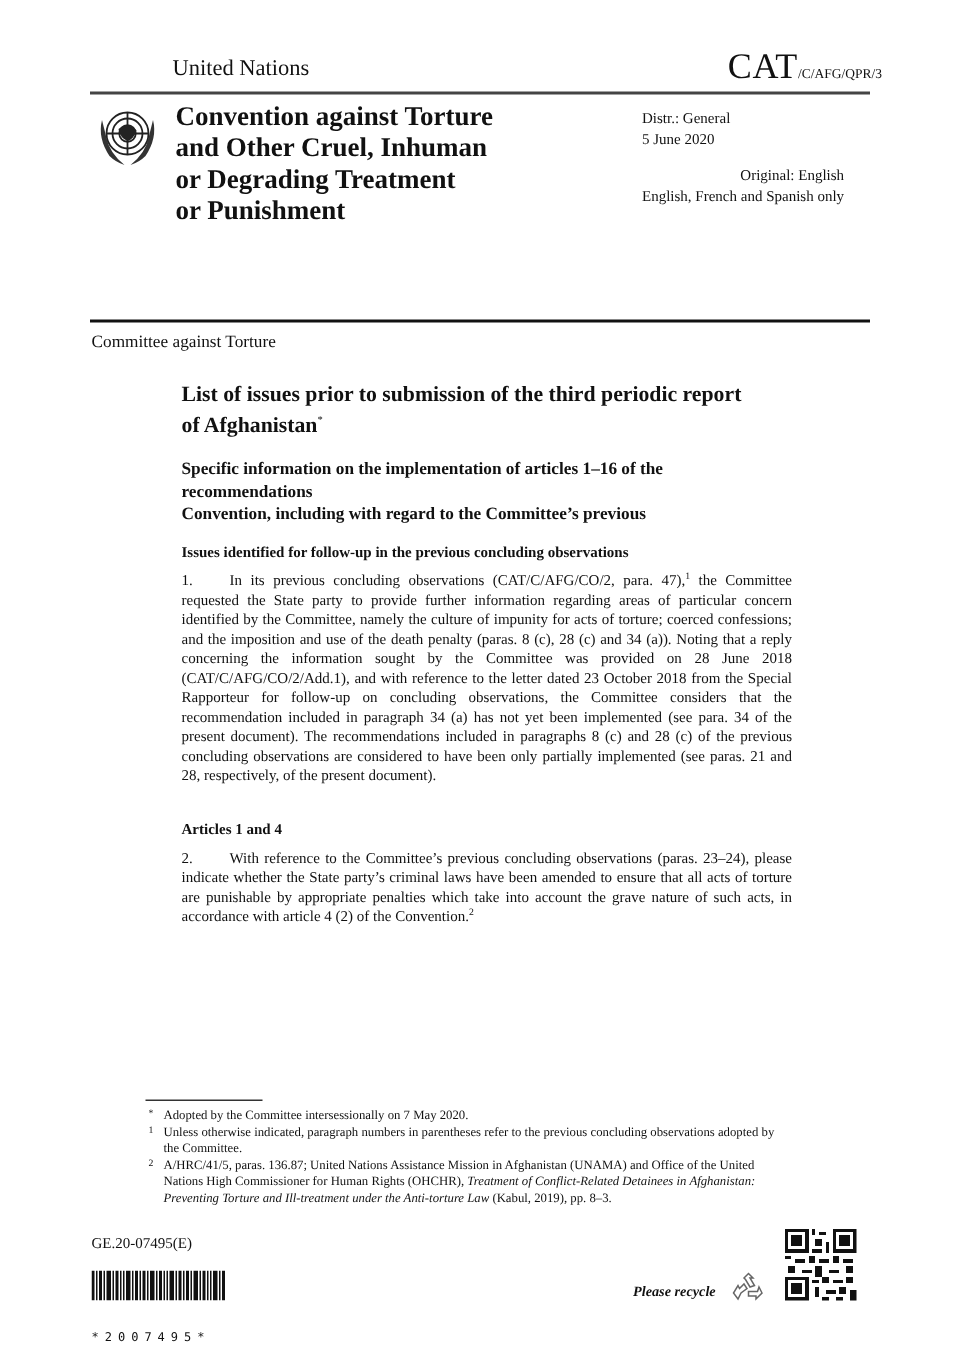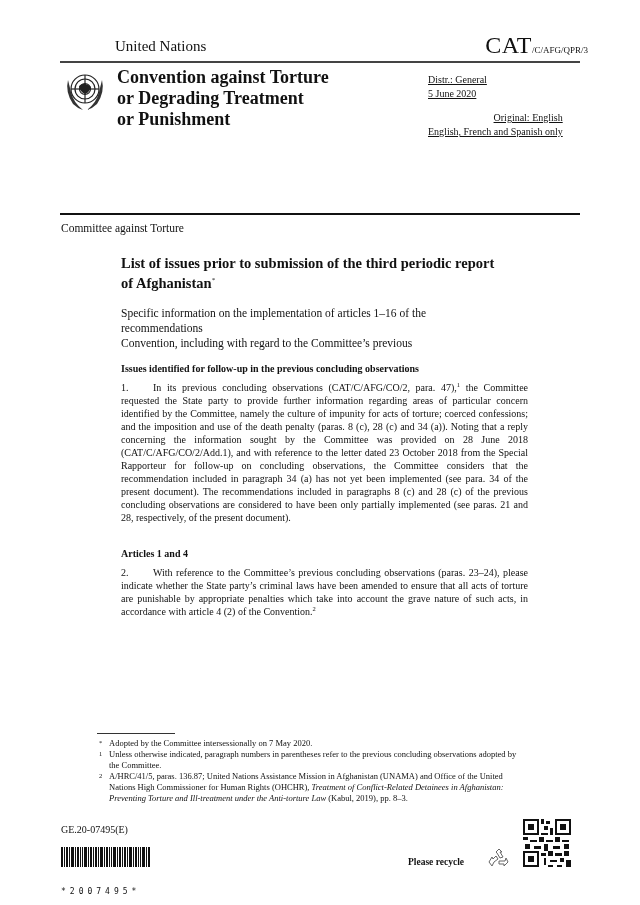--- a/index.html
+++ b/index.html
@@ -6,40 +6,40 @@
   body { width: 640px; height: 905px; position: relative; overflow: hidden;
          font-family: "Liberation Serif", "DejaVu Serif", serif; color: #111; }
   .abs { position: absolute; }
   .un { left: 115px; top: 38px; font-size: 15px; }
   .symbol { right: 52px; top: 32px; font-size: 24px; letter-spacing: 0.5px; }
   .symbol .sub { font-size: 9px; letter-spacing: 0; }
   .rule1 { left: 60px; top: 61px; width: 520px; height: 2px; background: #444; }
   .emblem { left: 62px; top: 68px; width: 46px; height: 46px; }
   .conv-title { left: 117px; top: 67px; font-size: 18px; font-weight: bold; line-height: 21px; width: 280px; }
   .distr { left: 428px; top: 73px; font-size: 10px; line-height: 14px; }
-  .distr p { margin: 0; text-decoration: underline; }
+  .distr p { margin: 0; }
   .distr .gap { margin-top: 10px; text-align: right; }
   .rule2 { left: 60px; top: 213px; width: 520px; height: 2px; background: #111; }
   .committee { left: 61px; top: 222px; font-size: 11.5px; font-weight: normal; }
   .loi { left: 121px; top: 255px; font-size: 14.5px; font-weight: bold; line-height: 17px; width: 430px; }
   .loi sup { font-size: 7px; font-weight: normal; }
-  .spec { left: 121px; top: 306px; font-size: 11.5px; font-weight: normal; line-height: 15px; width: 400px; }
+  .spec { left: 121px; top: 306px; font-size: 11.5px; font-weight: bold; line-height: 15px; width: 400px; }
   .h4 { left: 121px; font-size: 10px; font-weight: bold; }
   .para { left: 121px; width: 407px; font-size: 10px; line-height: 13px; text-align: justify; }
   .para .num { display: inline-block; width: 32px; }
   sup.fn { font-size: 6.5px; vertical-align: super; line-height: 0; }
   .fn-rule { left: 97px; top: 733px; width: 78px; height: 1px; background: #333; }
   .footnotes { left: 97px; top: 738px; width: 425px; font-size: 8.5px; line-height: 11px; }
   .footnotes .fn-item { position: relative; padding-left: 12px; }
   .footnotes .fn-mark { position: absolute; left: 2px; top: -1px; font-size: 6.5px; }
   .footnotes i { font-style: italic; }
   .ge { left: 61px; top: 824px; font-size: 10px; }
   .barcode { left: 61px; top: 847px; width: 90px; height: 20px; }
   .barcode-num { left: 61px; top: 867px; font-size: 8px; letter-spacing: 4px; font-family: "DejaVu Sans Mono", monospace; margin-top: 20px; }
-  .recycle-text { left: 408px; top: 857px; font-size: 9.5px; font-weight: bold; }
+  .recycle-text { left: 422px; top: 857px; font-size: 9.5px; font-weight: bold; font-style: italic; }
   .recycle-icon { left: 488px; top: 848px; width: 22px; height: 22px; }
   .qr { left: 523px; top: 819px; width: 48px; height: 48px; }
 </style>
 </head>
 <body>
 
 <div class="abs un">United Nations</div>
 <div class="abs symbol"><span>CAT</span><span class="sub">/C/AFG/QPR/3</span></div>
 <div class="abs rule1"></div>
 
@@ -53,20 +53,21 @@
   </g>
   <path d="M17 18 q6 -5 12 1 q-2 6 -6 7 q-5 -2 -6 -8z" fill="#222"></path>
   <g fill="#333">
     <path d="M6 12 q-3 12 5 24 q4 4 10 6 q-10 -8 -12 -18 z"></path>
     <path d="M40 12 q3 12 -5 24 q-4 4 -10 6 q10 -8 12 -18 z"></path>
   </g>
 </svg>
 
 <div class="abs conv-title">
   <div>Convention against Torture</div>
+  <div>and Other Cruel, Inhuman</div>
   <div>or Degrading Treatment</div>
   <div>or Punishment</div>
 </div>
 
 <div class="abs distr">
   <p>Distr.: General</p>
   <p>5 June 2020</p>
   <p class="gap">Original: English</p>
   <p>English, French and Spanish only</p>
 </div>

